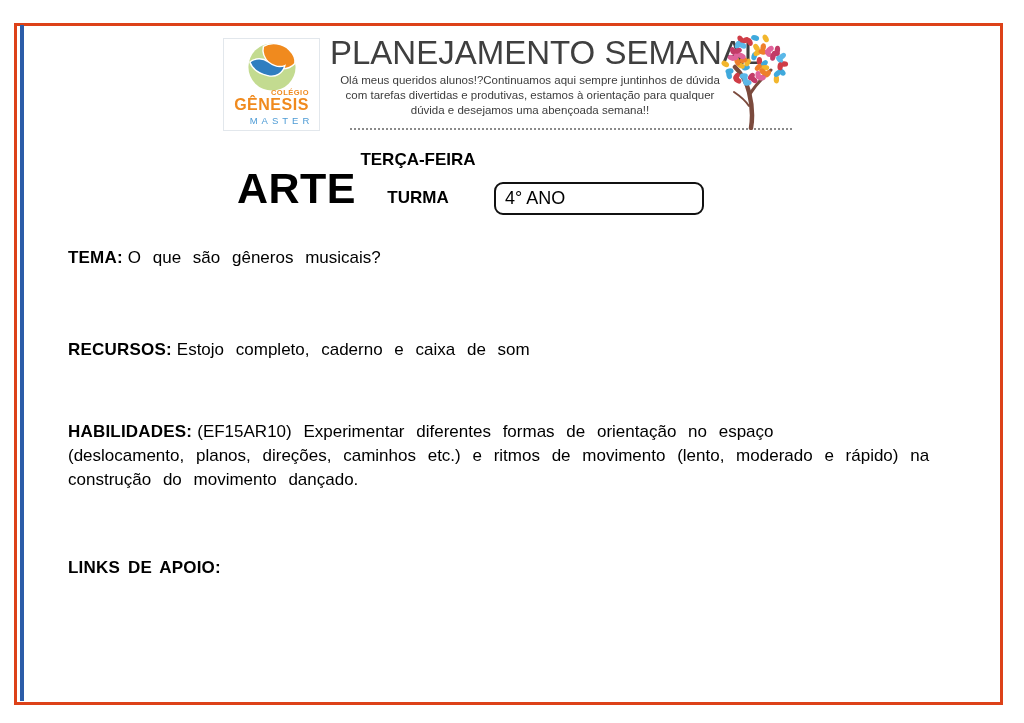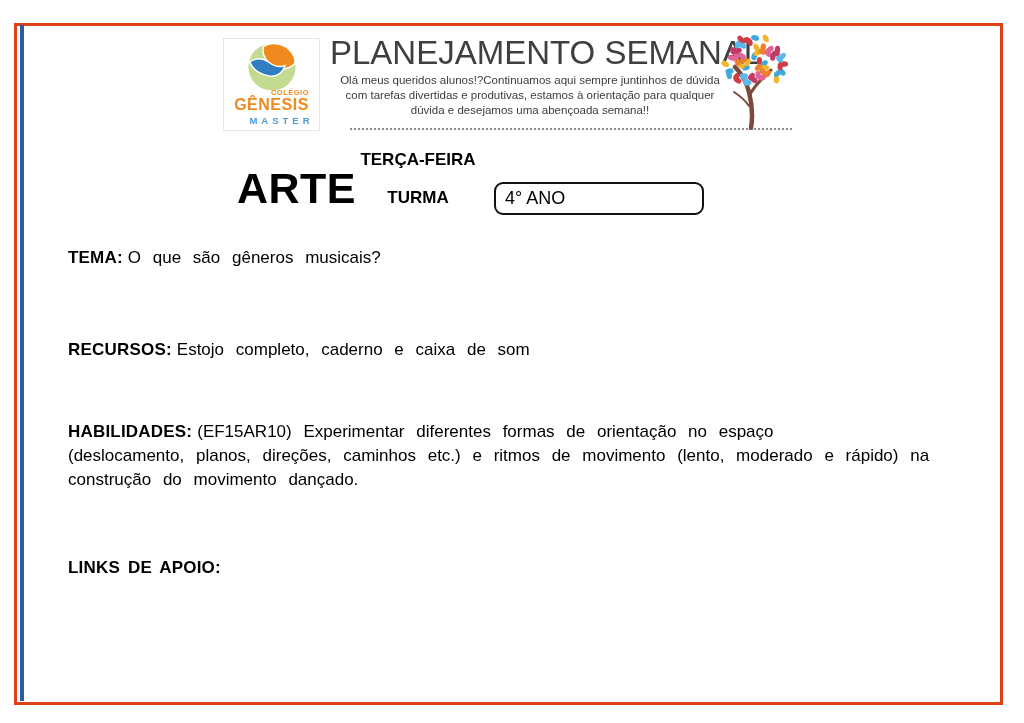--- a/index.html
+++ b/index.html
@@ -17,21 +17,21 @@
         display:flex;flex-direction:column;align-items:center;
         border:1px solid #e2e7ec;background:#fff;padding-top:3px;box-sizing:border-box;}
   .logo svg{display:block;}
   .lg-green{fill:var(--logo-green,#c3db90);}
   .lg-orange{fill:var(--logo-orange,#f08a1e);stroke:#fff;stroke-width:2;}
   .lg-blue{fill:var(--logo-blue,#2f7ec0);stroke:#fff;stroke-width:2;}
   .logo-colegio{font-size:7.5px;font-weight:bold;color:var(--logo-orange,#f08a1e);
                 align-self:flex-end;margin:-4px 10px 0 0;letter-spacing:.5px;}
   .logo-genesis{font-size:16px;font-weight:bold;color:var(--logo-orange,#f08a1e);
                 line-height:1;letter-spacing:.5px;}
-  .logo-master{font-size:9.5px;font-weight:bold;color:var(--master-blue,#4d9bd5);
+  .logo-master{font-size:9.5px;font-weight:normal;color:var(--master-blue,#4d9bd5);
                letter-spacing:4px;margin:2px 0 0 20px;}
 
   
   .title{position:absolute;left:330px;top:34px;width:400px;text-align:center;
          font-size:33px;font-weight:400;color:var(--title-color,#3f3f3f);white-space:nowrap;}
   .subtitle{position:absolute;left:325px;top:73px;width:410px;text-align:center;
             font-size:11.5px;line-height:15px;color:var(--subtitle-color,#3c3c3c);}
   .subtitle span{display:block;}
   .dotted{position:absolute;left:350px;top:128px;width:442px;
           border-top:2px dotted #8a8a8a;}

